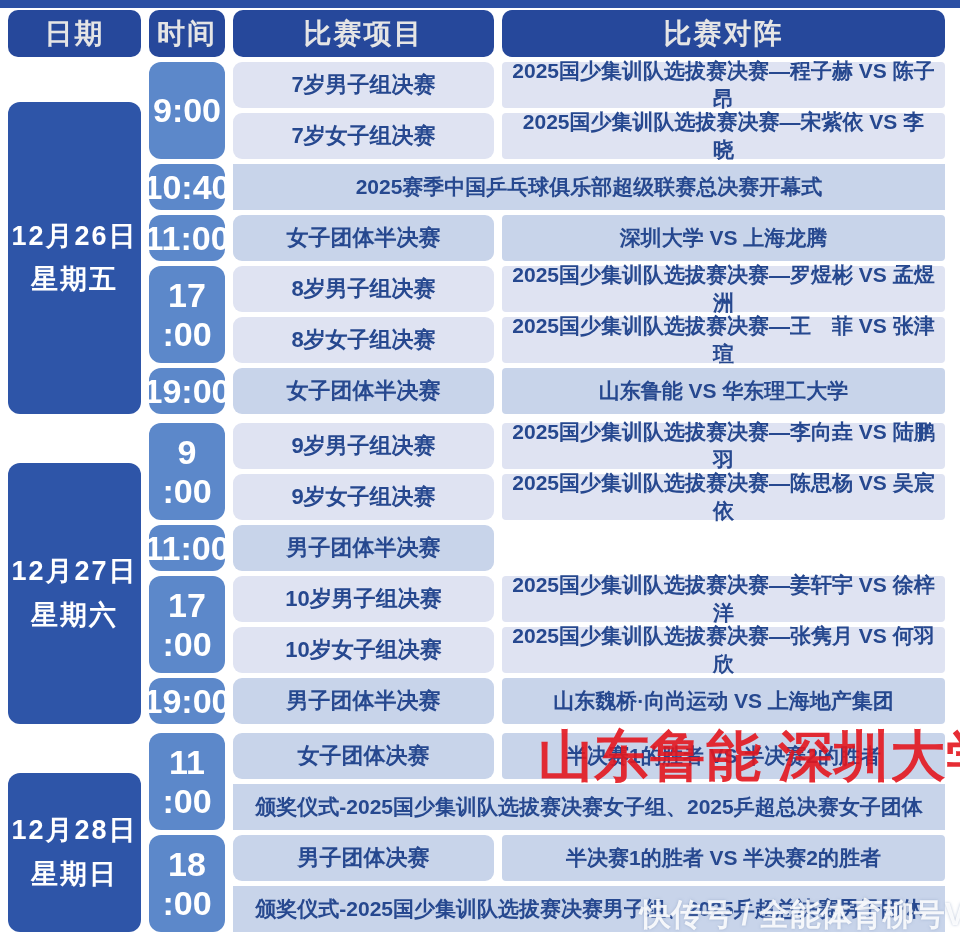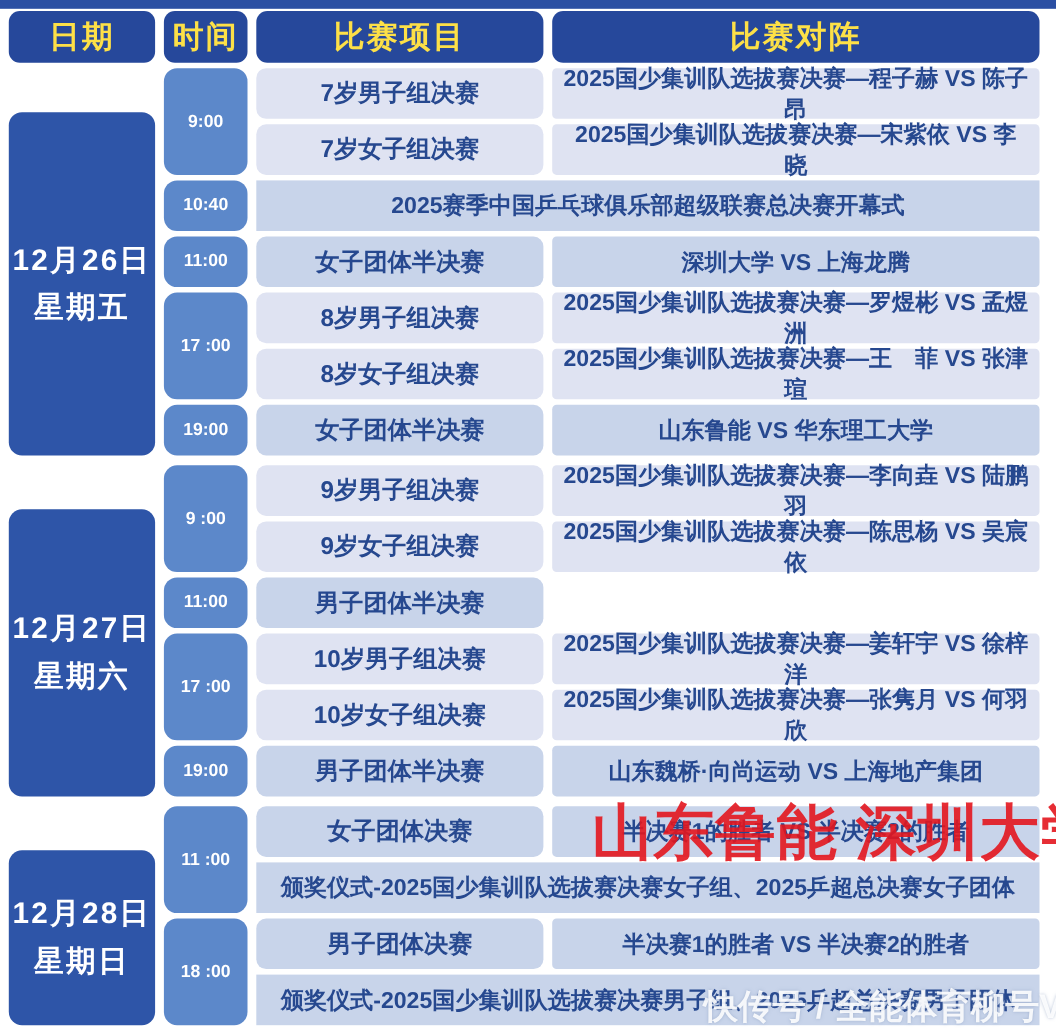--- a/index.html
+++ b/index.html
@@ -4,24 +4,24 @@
 <style>
   html,body{margin:0;padding:0;}
   body{font-family:"Liberation Sans","DejaVu Sans",sans-serif;}
   .page{position:relative;width:960px;height:941px;background:#ffffff;overflow:hidden;}
   .topbar{position:absolute;top:0;left:0;width:960px;height:8px;background:#2b4fa3;}
   .grid{display:grid;grid-template-columns:133px 76px 261px 443px;column-gap:8px;row-gap:5px;}
   .header-grid{position:absolute;top:10px;left:8px;grid-auto-rows:47px;}
   .body-wrap{position:absolute;top:62px;left:8px;}
   .grp{grid-auto-rows:46px;margin-bottom:9px;}
   .cell{display:flex;align-items:center;justify-content:center;text-align:center;}
-  .hcell{background:#26489b;border-radius:10px;color:#fde047;font-size:28px;font-weight:700;letter-spacing:2px;}
+  .hcell{background:#26489b;border-radius:10px;color:#e5e5e5;font-size:28px;font-weight:700;letter-spacing:2px;}
   .date{grid-column:1;background:#2e55a8;border-radius:12px;color:#ffffff;font-size:27px;
         font-weight:700;flex-direction:column;line-height:1.6;letter-spacing:2px;margin-top:40px;}
-  .time{grid-column:2;background:#5c88ca;border-radius:12px;color:#ffffff;font-size:16px;font-weight:700;}
+  .time{grid-column:2;background:#5c88ca;border-radius:12px;color:#ffffff;font-size:34px;font-weight:700;}
   .ev{grid-column:3;border-radius:9px;color:#26488f;font-size:22px;font-weight:700;}
   .mu{grid-column:4;border-radius:4px;color:#26488f;font-size:21px;font-weight:700;}
   .full{grid-column:3 / span 2;border-radius:0;color:#26488f;font-size:21px;font-weight:700;}
   .light{background:#dfe3f2;}
   .med{background:#c8d4ea;}
   .annotation{position:absolute;left:538px;top:720px;font-size:55px;font-weight:700;
       color:rgba(227,22,30,0.9);white-space:nowrap;letter-spacing:1px;}
   .watermark{position:absolute;left:640px;top:894px;font-size:31px;font-weight:600;
       color:rgba(255,255,255,0.88);white-space:nowrap;text-shadow:0 0 3px rgba(130,150,185,0.55);}
 </style>

